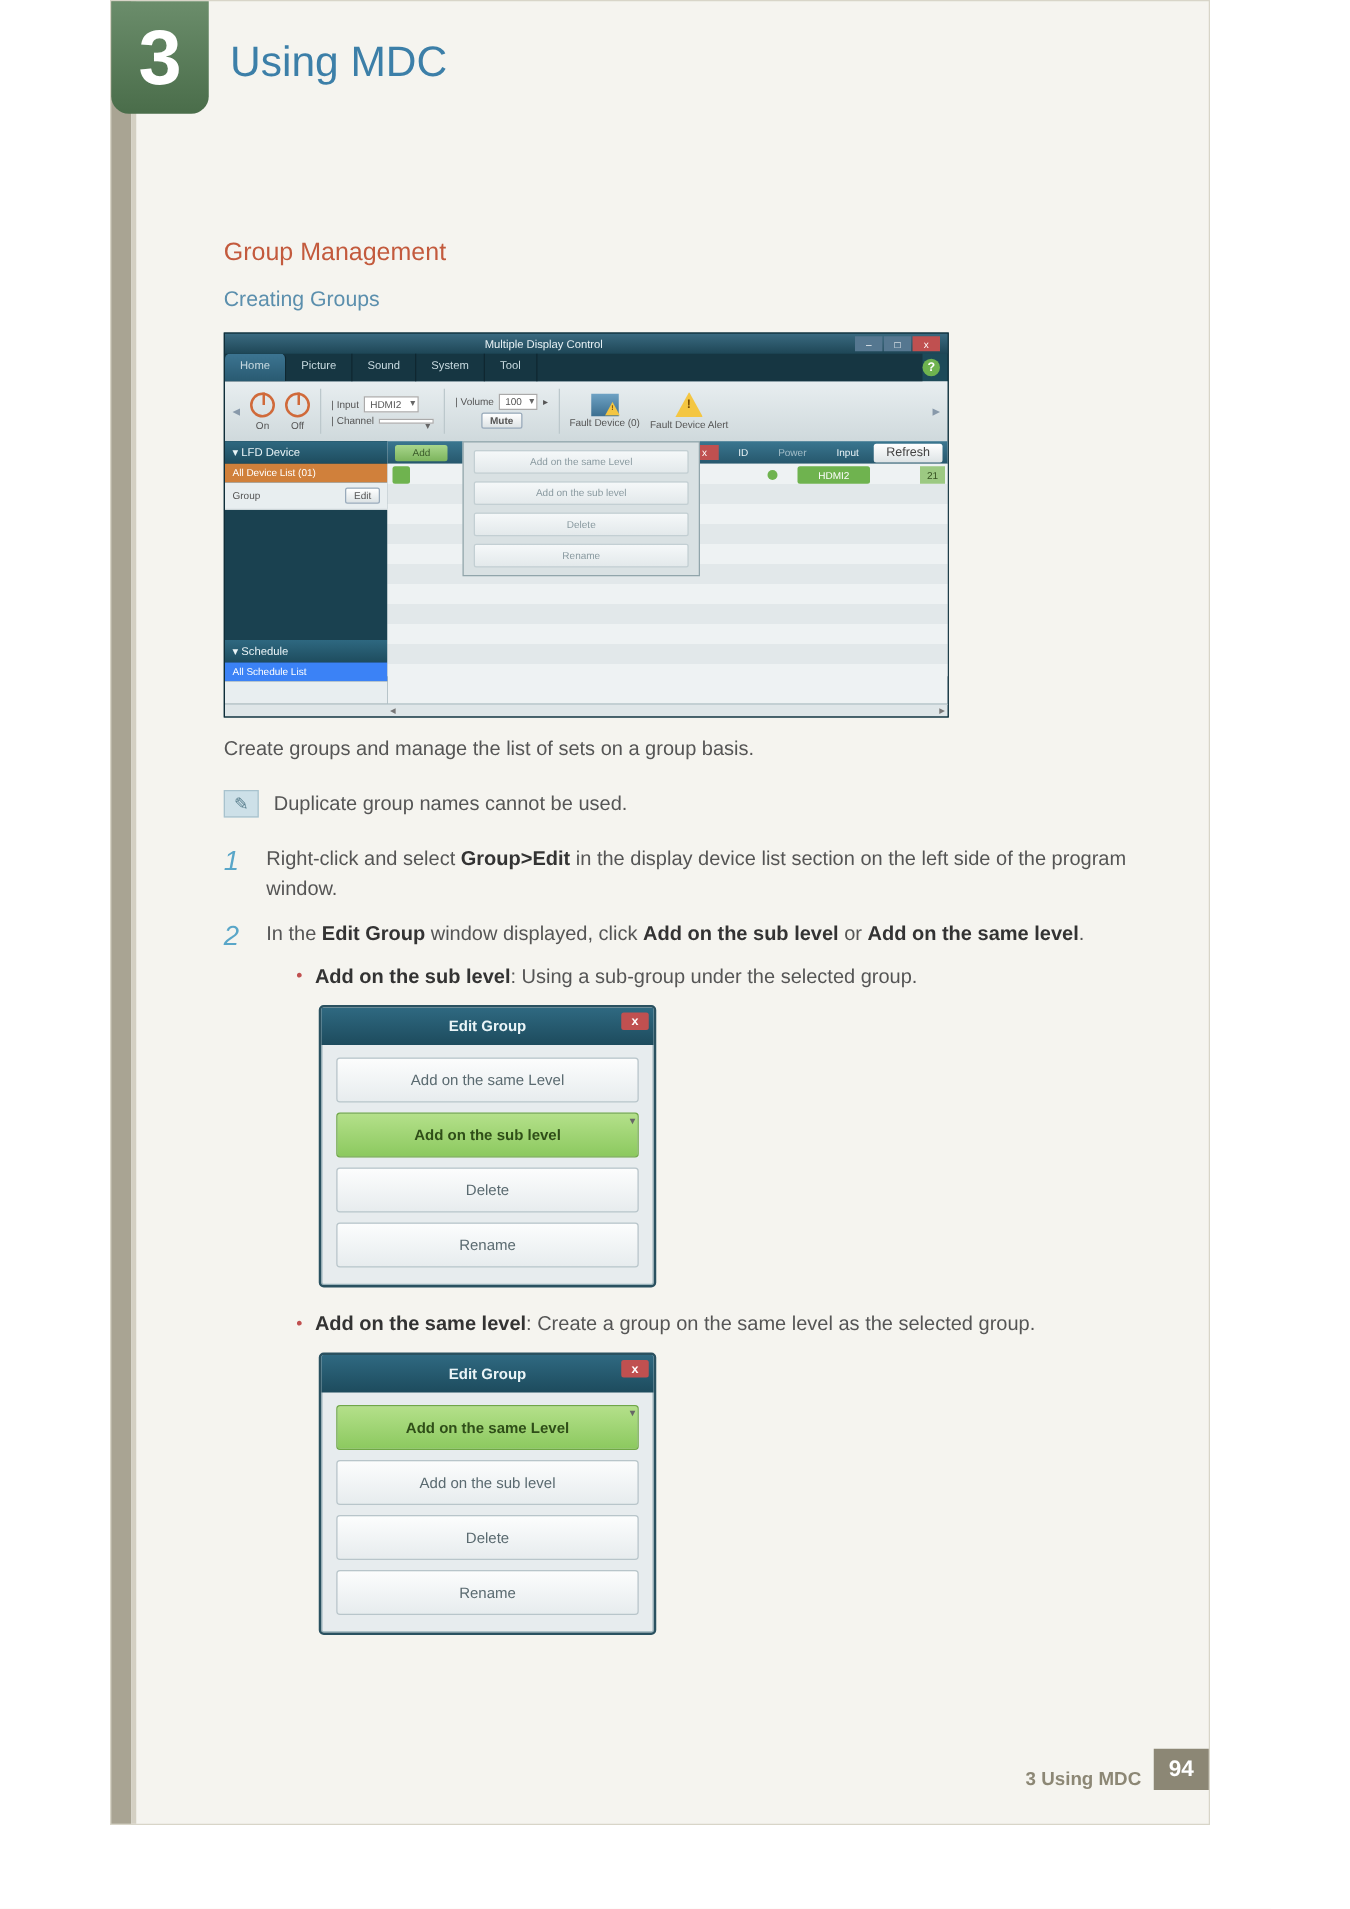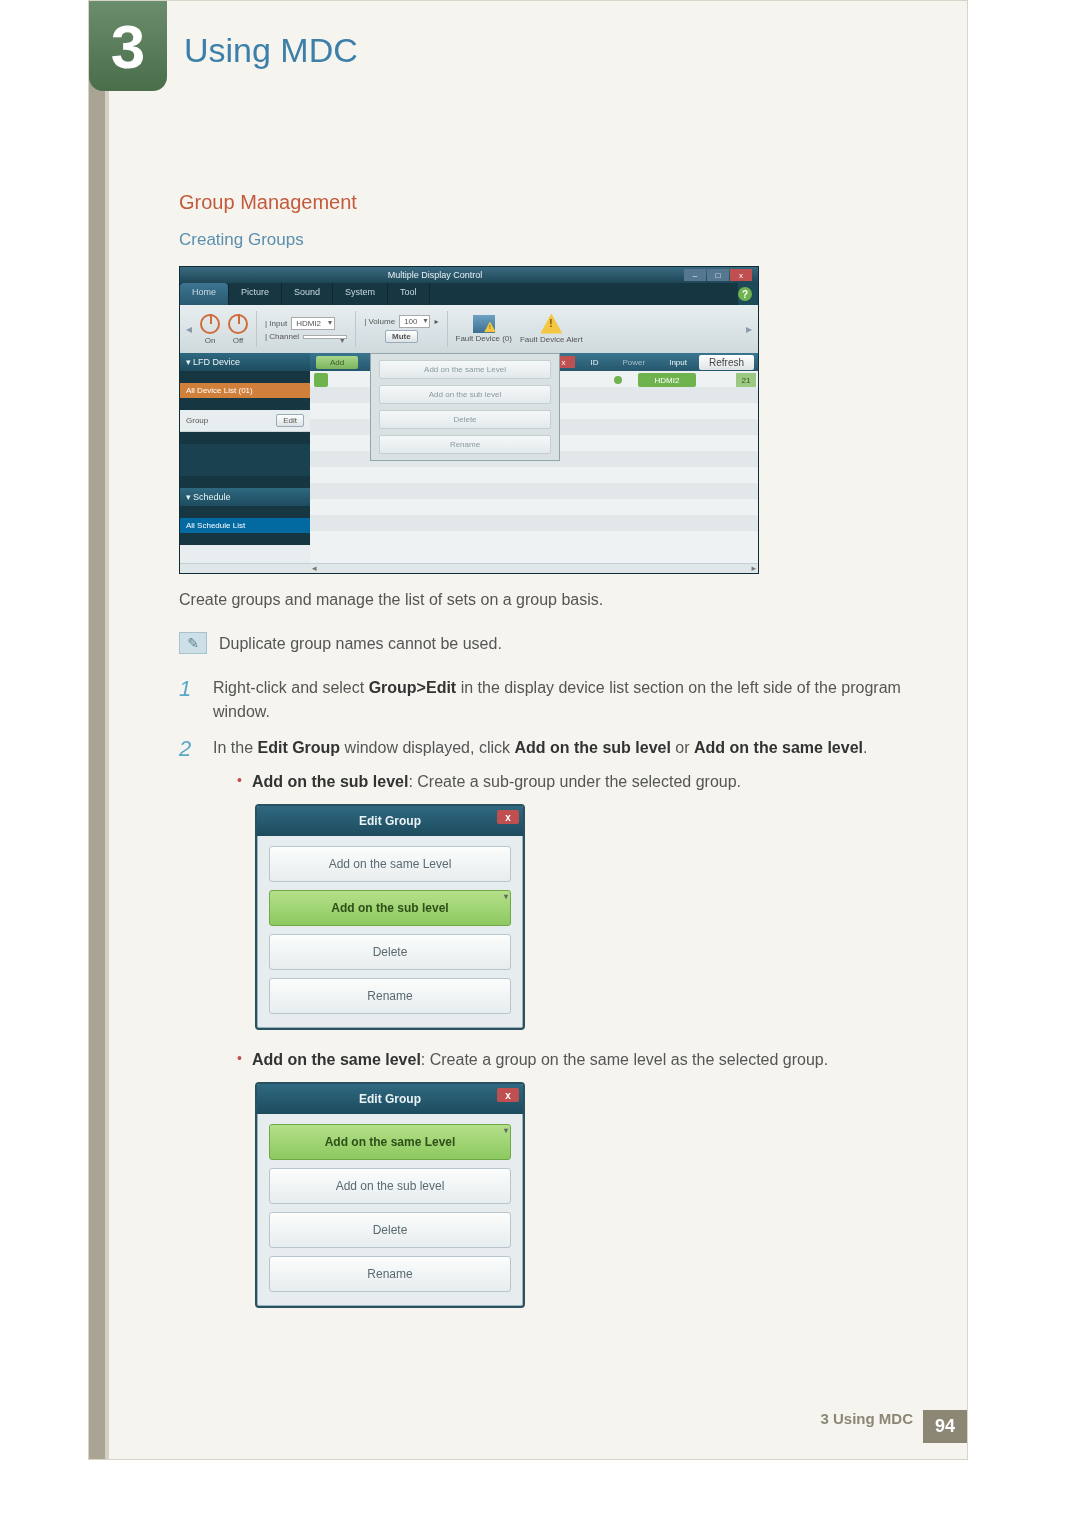--- a/index.html
+++ b/index.html
@@ -111,21 +111,21 @@
   .pwr-ico { width: 20px; height: 20px; border-radius: 50%; border: 2px solid #d06a3a; position: relative; }
   .pwr-ico::after { content: ""; position: absolute; left: 8px; top: -2px; width: 2px; height: 10px; background: #d06a3a; }
   .tool-group { display: flex; flex-direction: column; gap: 2px; font-size: 8px; }
   .tool-row { display: flex; align-items: center; gap: 4px; }
   .sel { background: #fff; border: 1px solid #aaa; padding: 1px 12px 1px 4px; font-size: 8px; min-width: 44px; position: relative; }
   .sel::after { content: "▾"; position: absolute; right: 2px; top: 0; font-size: 8px; color: #666; }
   .btn-sm { background: linear-gradient(#fff,#dde3e5); border: 1px solid #9ab; padding: 1px 6px; font-size: 8px; border-radius: 2px; }
   .warn-ico { width: 22px; height: 20px; background: #f4c642; clip-path: polygon(50% 0, 100% 100%, 0 100%); position: relative; }
   .warn-ico::after { content: "!"; position: absolute; left: 9px; top: 4px; color: #7a4d00; font-weight: bold; font-size: 10px; }
   .mdc-body { display: flex; height: 210px; }
-  .side-panel { width: 130px; background: #163642; display: flex; flex-direction: column; gap: 12px; }
+  .side-panel { width: 130px; background: #163642; display: flex; flex-direction: column; }
   .sp-header { background: linear-gradient(#2e6880,#1e4c5e); padding: 4px 6px; font-size: 9px; color: #eaf4f7; }
   .sp-sub { background: #d0803b; color: #fff; padding: 3px 6px; font-size: 8px; }
   .sp-row { display: flex; align-items: center; justify-content: space-between; background: #e8eef0; color: #555; padding: 4px 6px; font-size: 8px; border-bottom: 1px solid #cdd6d9; }
   .sp-fill { flex: 1; background: #1a4150; }
   .main-panel { flex: 1; background: #eef2f3; position: relative; }
   .mp-head { display: flex; background: linear-gradient(#3a7690,#26576c); height: 18px; align-items: center; }
   .mp-add { background: linear-gradient(#a8d68c,#7cb45c); color: #3a5a2a; padding: 2px 14px; font-size: 8px; border-radius: 2px; margin: 0 6px; }
   .mp-title { flex: 1; text-align: center; font-size: 9px; color: #eaf4f7; }
   .mp-close { width: 22px; height: 12px; background: #c05050; color: #fff; display: flex; align-items: center; justify-content: center; font-size: 8px; margin-right: 4px; }
   .mp-right { display: flex; gap: 0; font-size: 8px; color: #eaf4f7; text-align: center; }
@@ -191,23 +191,23 @@
     border-color: #6fa846;
     color: #2f4e18;
     font-weight: bold;
   }
   .dlg-btn:last-child { margin-bottom: 0; }
 
   
   .footer {
     position: absolute;
     right: 0;
-    bottom: 16px;
+    bottom: 27px;
     display: flex;
-    align-items: flex-start;
+    align-items: flex-end;
     gap: 10px;
   }
   .footer-label { color: #8c8775; font-size: 15px; font-weight: bold; }
   .footer-num { background: #8c8775; color: #fff; font-size: 18px; font-weight: bold; padding: 6px 12px; }
 </style>
 </head>
 <body>
 
 <div class="page">
   <div class="side-stripe"></div>
@@ -289,21 +289,21 @@
       <div class="mdc-body">
         <div class="side-panel">
           <div class="sp-header">▾  LFD Device</div>
           <div class="sp-sub">All Device List (01)</div>
           <div class="sp-row">
             <span>Group</span>
             <span class="btn-sm">Edit</span>
           </div>
           <div class="sp-fill"></div>
           <div class="sp-header">▾  Schedule</div>
-          <div class="sp-sub" style="background:#0369a1">All Schedule List</div>
+          <div class="sp-sub" style="background:#3b82f6">All Schedule List</div>
           <div style="height:18px;background:#e8eef0;"></div>
         </div>
 
         <div class="main-panel">
           <div class="mp-head">
             <div class="mp-add">Add</div>
             <div class="mp-title">Edit Group</div>
             <div class="mp-close">x</div>
             <div class="mp-right">
               <span>ID</span>
@@ -347,21 +347,21 @@
         <span>Right-click and select </span><b>Group&gt;Edit</b><span> in the display device list section on the left side of the program window.</span>
       </div>
     </div>
 
     <div class="step">
       <div class="step-num">2</div>
       <div class="step-body">
         <span>In the </span><b>Edit Group</b><span> window displayed, click </span><b>Add on the sub level</b><span> or </span><b>Add on the same level</b><span>.</span>
 
         <div class="bullet">
-          <span><b>Add on the sub level</b><span>: Create a sub-group under the selected group.</span></span>
+          <span><b>Add on the sub level</b><span>: Using a sub-group under the selected group.</span></span>
         </div>
 
         <div class="eg-dialog">
           <div class="dlg-title">
             <span>Edit Group</span>
             <div class="dlg-x">x</div>
           </div>
           <div class="dlg-body">
             <div class="dlg-btn">Add on the same Level</div>
             <div class="dlg-btn sel">Add on the sub level</div>

